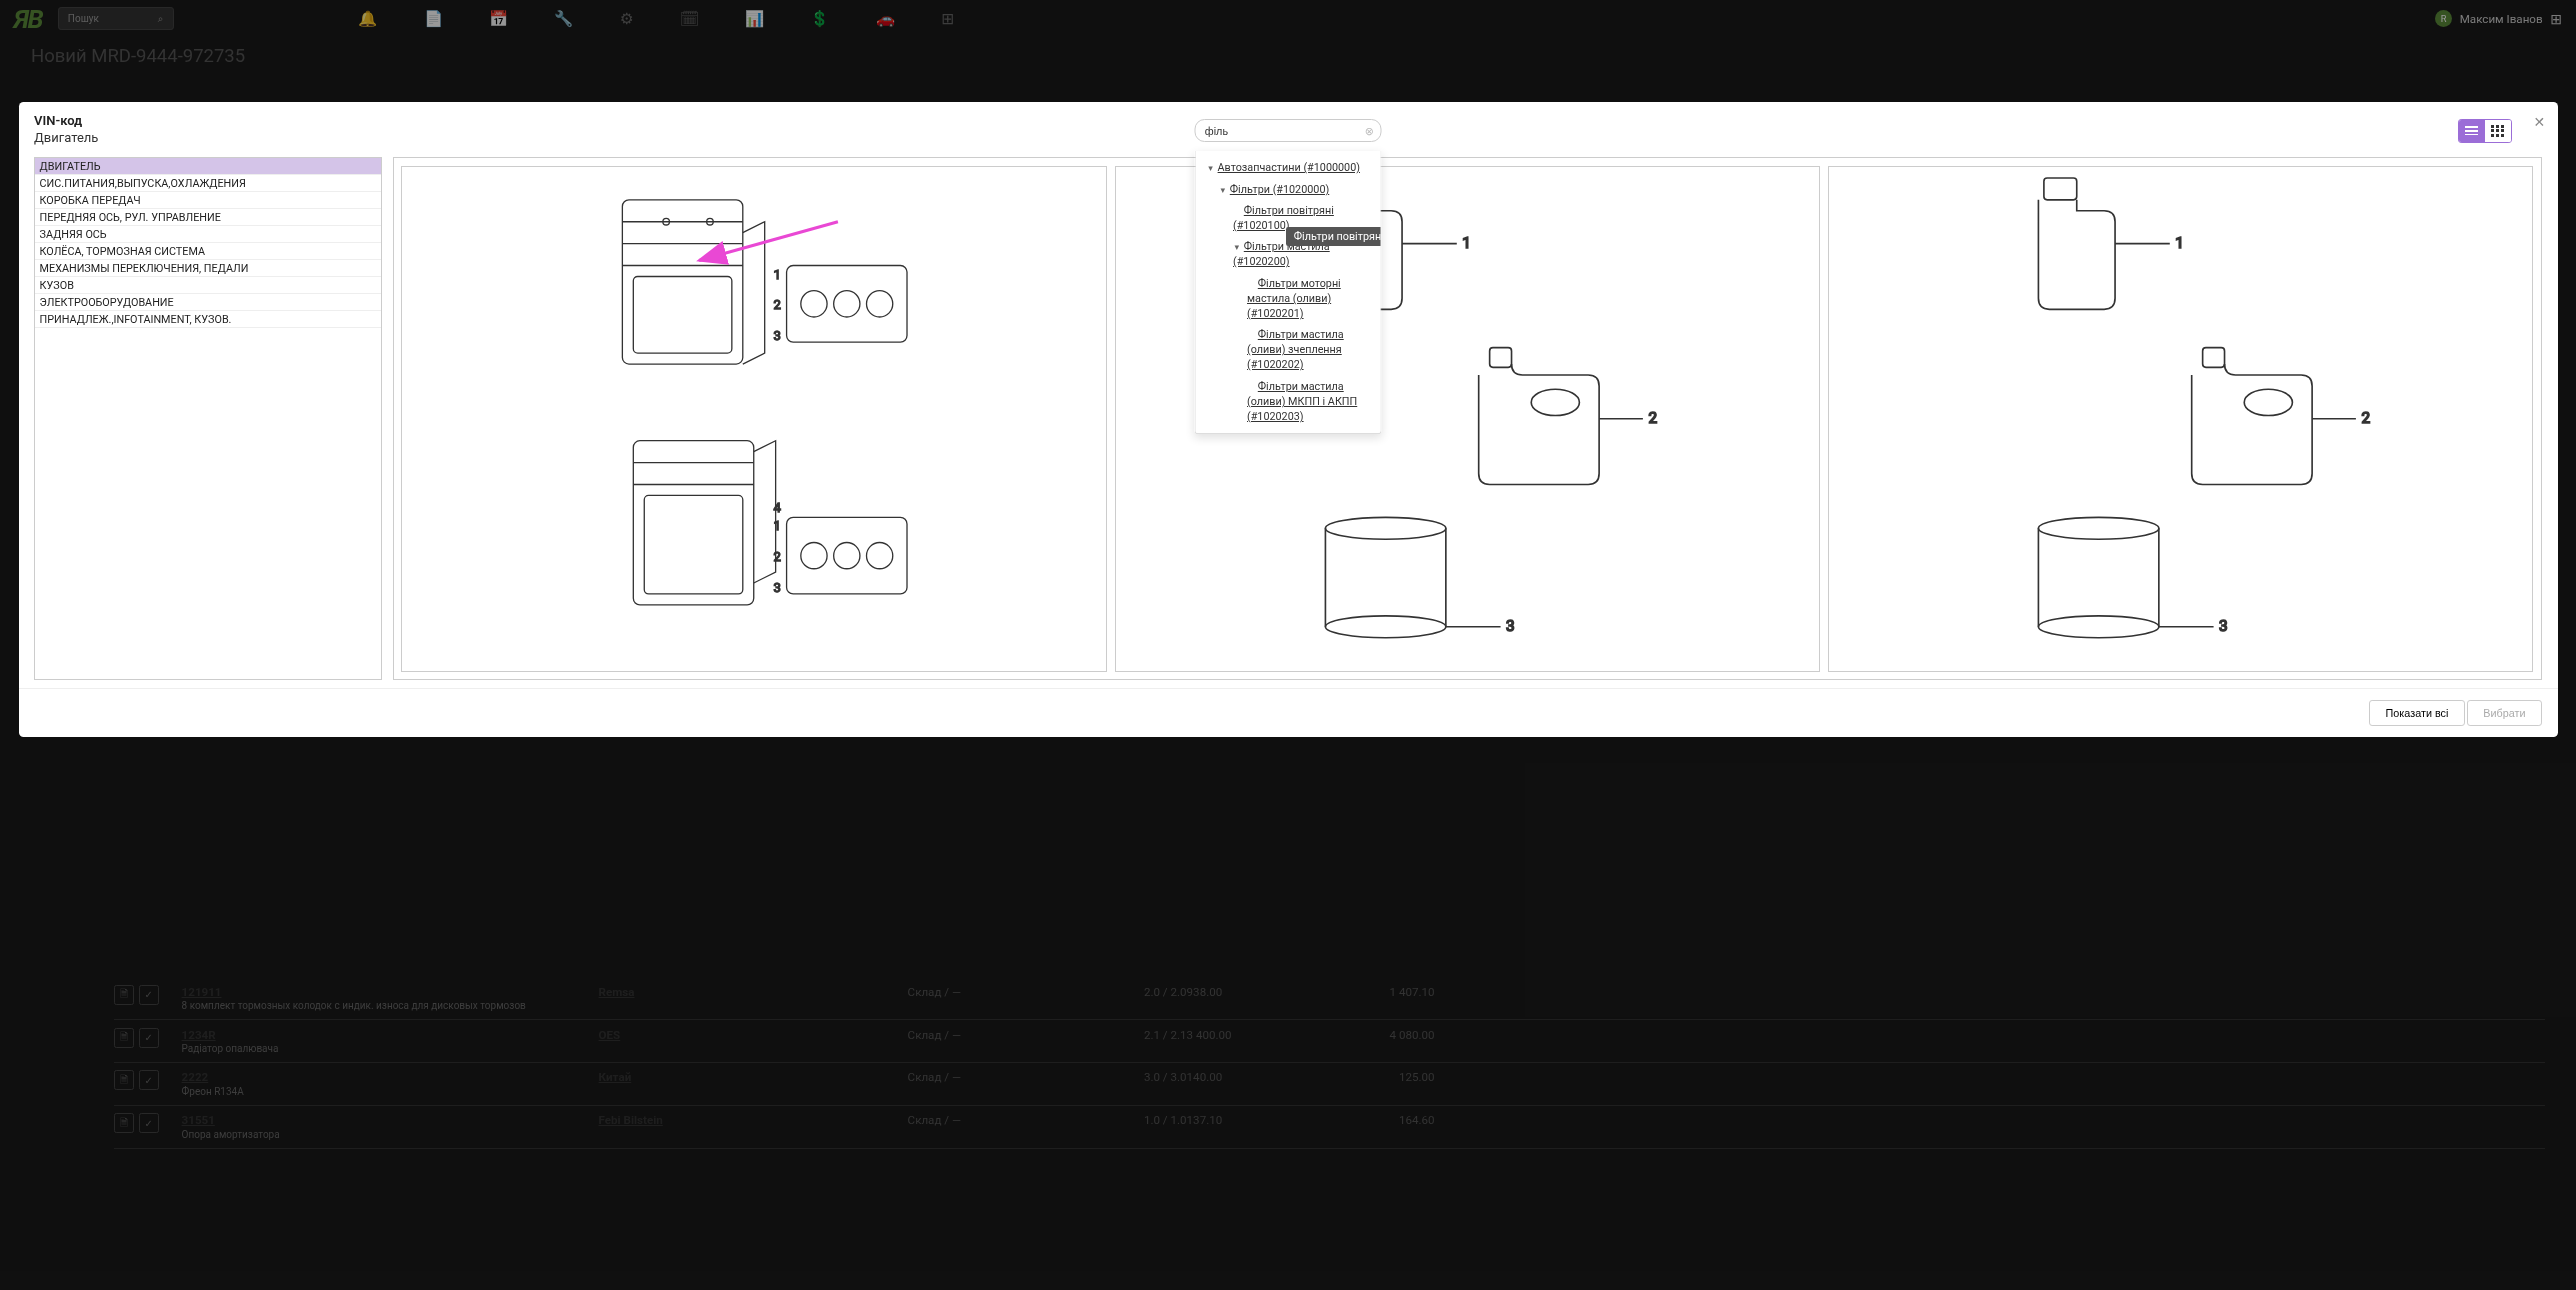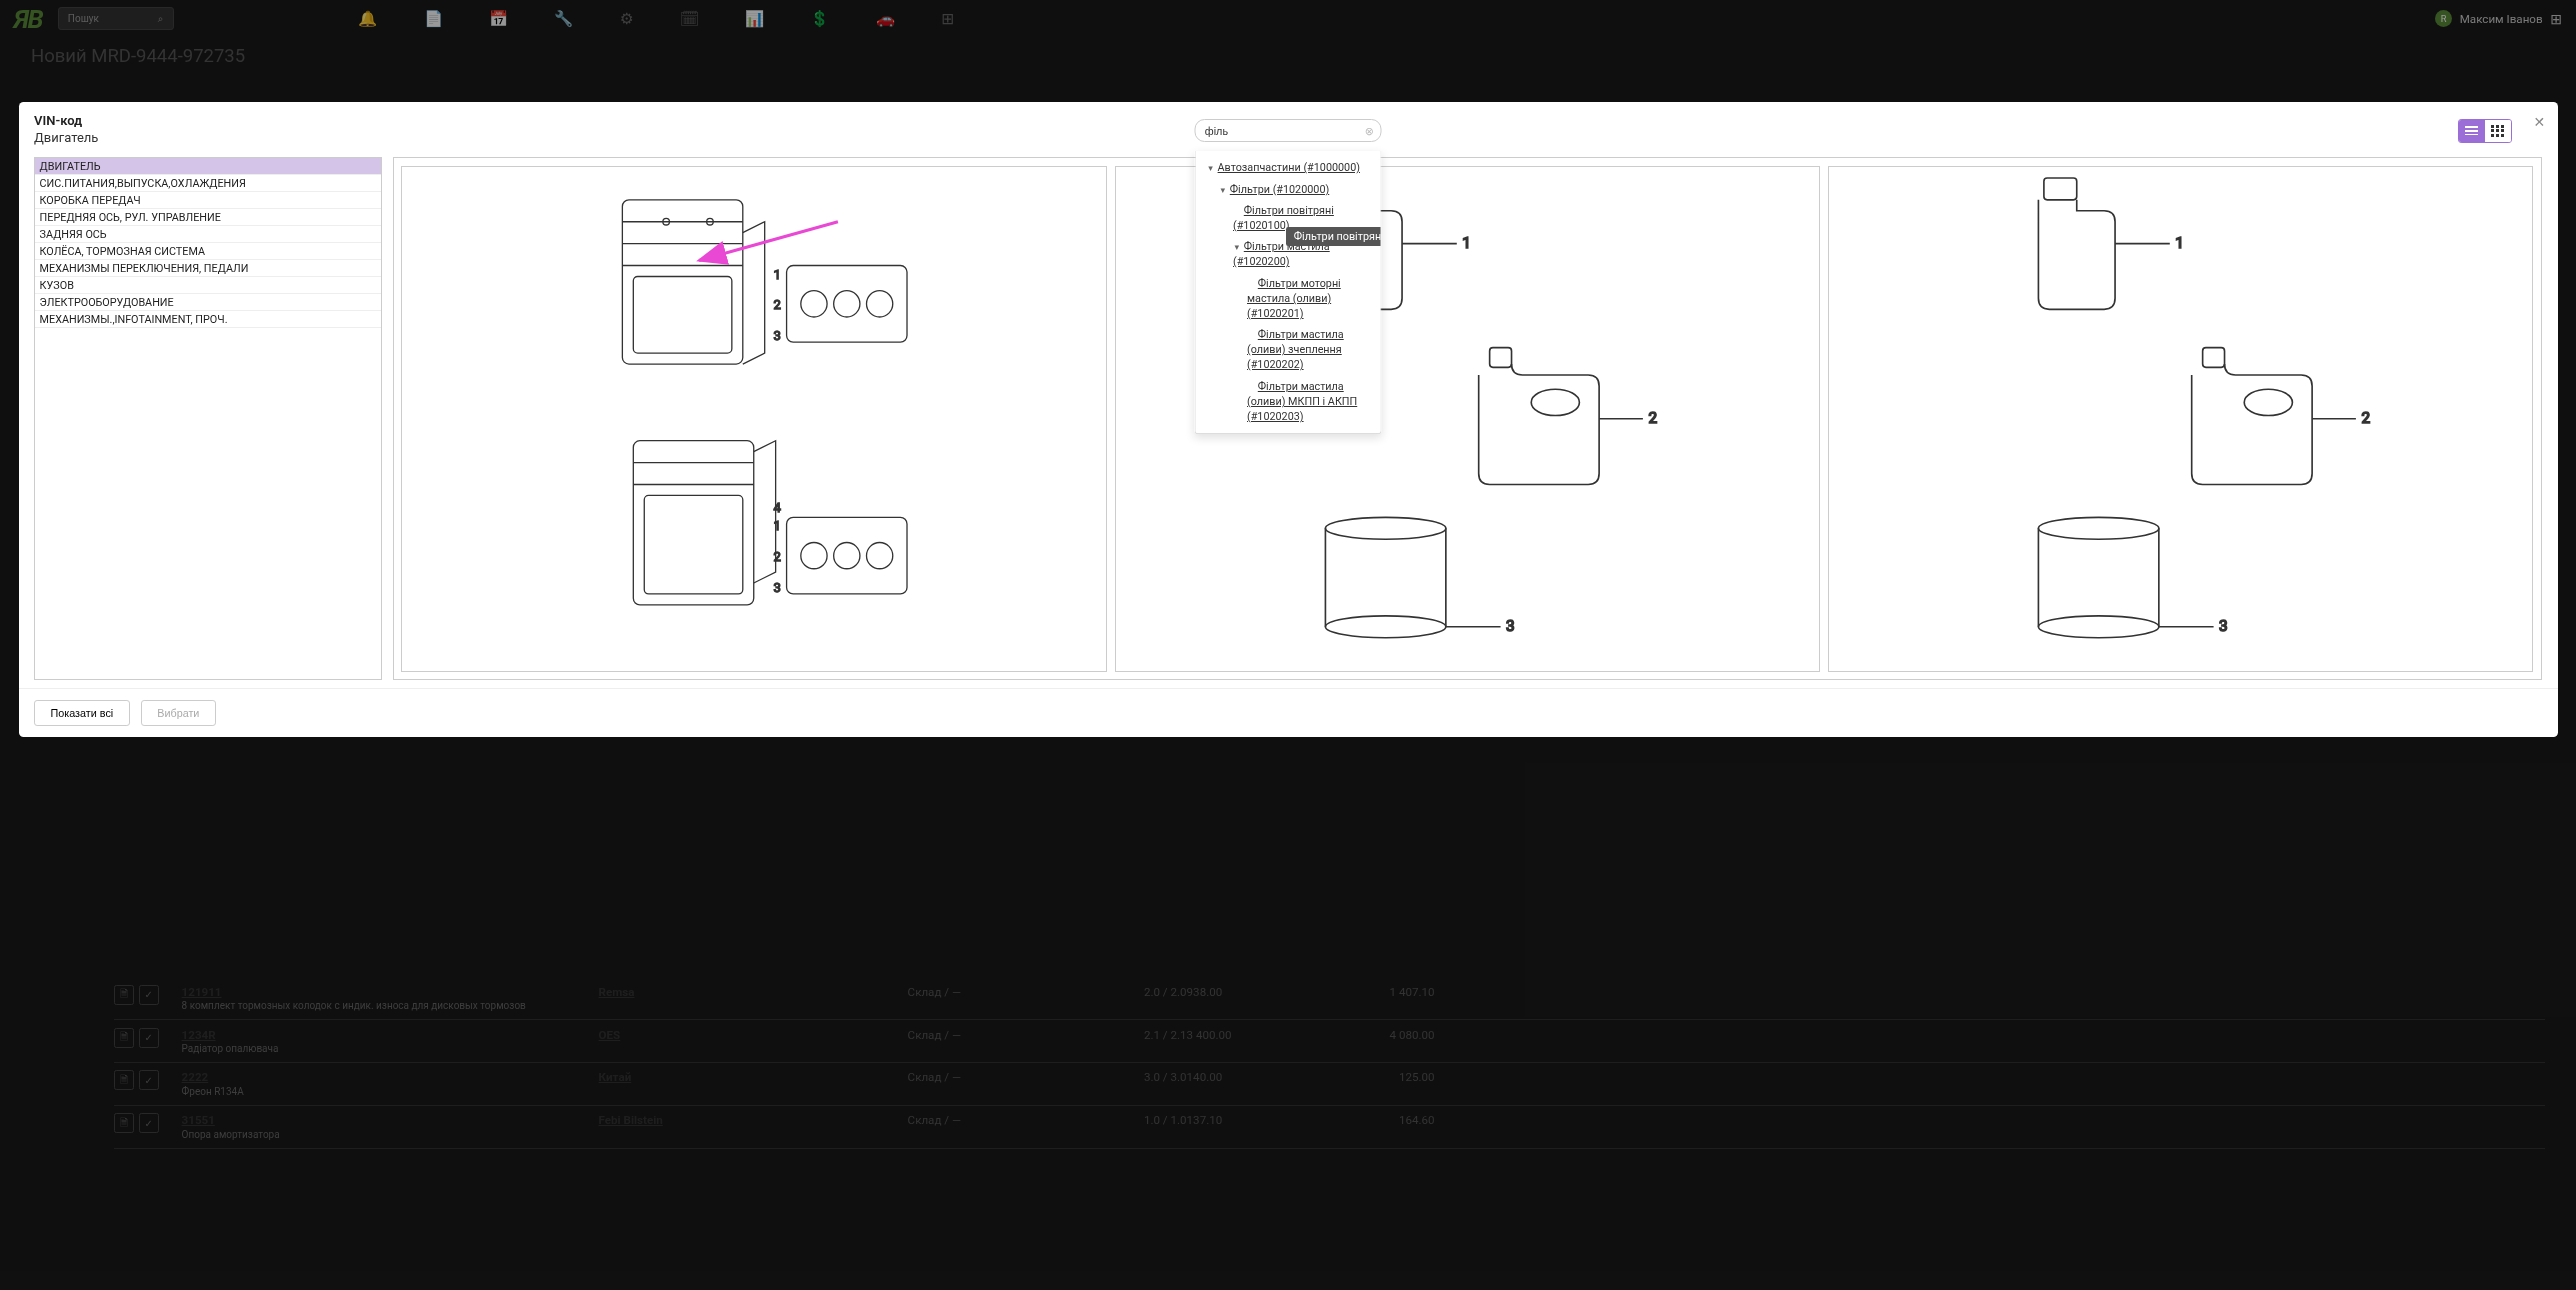--- a/index.html
+++ b/index.html
@@ -272,21 +272,22 @@
   position: absolute;
   top: 116px;
   left: 672px;
   z-index: 30;
   pointer-events: none;
 }
 
 .modal-footer {
   padding: 10.8px 15.5px;
   display: flex;
-  gap: 11px;
+  justify-content: flex-end;
+  gap: 2px;
   border-top: 0.8px solid #eee;
 }
 .btn {
   padding: 6.2px 15.5px;
   border-radius: 3.1px;
   border: 0.8px solid #ccc;
   background: #fff;
   font-size: 10.8px;
   cursor: pointer;
 }
@@ -504,21 +505,21 @@
     <div class="category-panel" id="category-panel">
         <div class="category-item selected">ДВИГАТЕЛЬ</div>
         <div class="category-item">СИС.ПИТАНИЯ,ВЫПУСКА,ОХЛАЖДЕНИЯ</div>
         <div class="category-item">КОРОБКА ПЕРЕДАЧ</div>
         <div class="category-item">ПЕРЕДНЯЯ ОСЬ, РУЛ. УПРАВЛЕНИЕ</div>
         <div class="category-item">ЗАДНЯЯ ОСЬ</div>
         <div class="category-item">КОЛЁСА, ТОРМОЗНАЯ СИСТЕМА</div>
         <div class="category-item">МЕХАНИЗМЫ ПЕРЕКЛЮЧЕНИЯ, ПЕДАЛИ</div>
         <div class="category-item">КУЗОВ</div>
         <div class="category-item">ЭЛЕКТРООБОРУДОВАНИЕ</div>
-        <div class="category-item">МЕХАНИЗМЫ.,INFOTAINMENT, ПРОЧ.</div>
+        <div class="category-item">ПРИНАДЛЕЖ.,INFOTAINMENT, КУЗОВ.</div>
       </div>
     <div class="diagram-panel">
       <div class="diagram-grid">
 
         <div class="diagram-cell">
           <svg viewBox="0 0 340 460" style="font-size:13px">
             <g stroke="#333" stroke-width="1.2" fill="none">
 
               <rect x="50" y="30" width="110" height="150" rx="6"></rect>
               <path d="M50 50 L160 50 M50 70 L160 70 M50 90 L160 90"></path>

